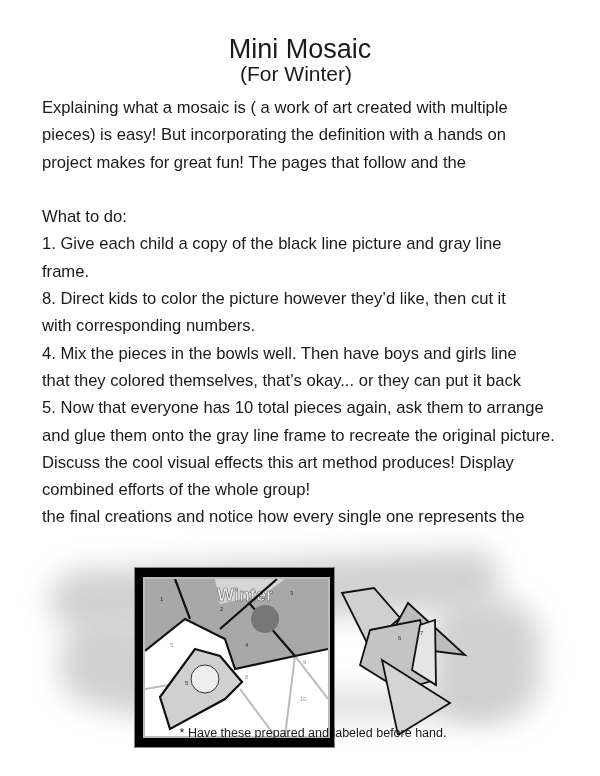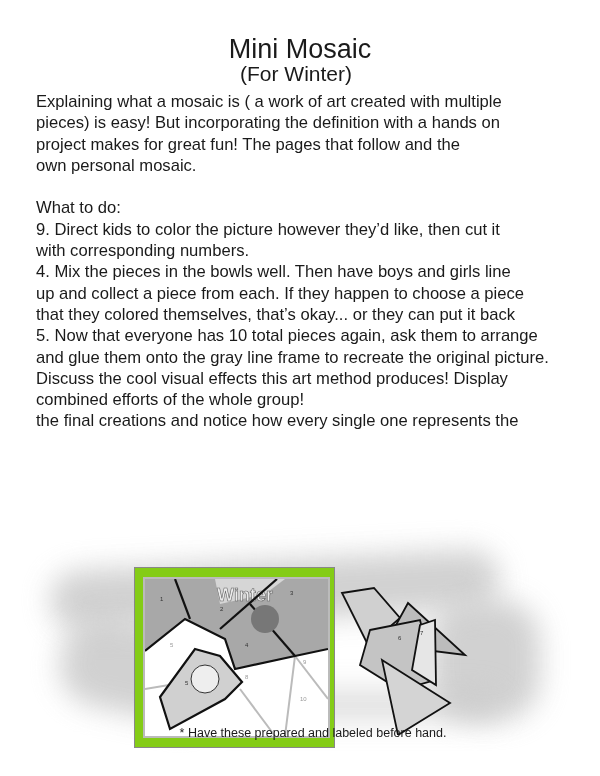--- a/index.html
+++ b/index.html
@@ -4,47 +4,47 @@
 <style>
   html, body { margin: 0; padding: 0; background: #ffffff; }
   body { width: 600px; height: 776px; position: relative; overflow: hidden;
          font-family: "Liberation Sans", sans-serif; color: #1a1a1a; }
   .title { position: absolute; top: 34px; left: 0; width: 600px; text-align: center;
            font-size: 27px; line-height: 30px; }
   .subtitle { position: absolute; top: 62px; left: 0; width: 592px; text-align: center;
               font-size: 21px; line-height: 24px; }
   .body { position: absolute; top: 91px; left: 36px; width: 560px;
           font-size: 16.6px; line-height: 21.3px; }
-  .body p { margin: 0; white-space: nowrap; }
+  .body p { margin: 6px; white-space: nowrap; }
   .gap { height: 21.3px; }
   .shadow { position: absolute; filter: blur(14px); background: #c9c9c9; border-radius: 40px; opacity: .85; }
   .frame { position: absolute; left: 134px; top: 567px; width: 199px; height: 179px;
-           background: #84cc16; border: 1px solid #888; }
+           background: #000000; border: 1px solid #888; }
   .frame-inner { position: absolute; left: 8px; top: 9px; width: 183px; height: 157px;
                  border: 2px solid #bbb; overflow: hidden; background:#fff; }
   .caption { position: absolute; top: 725px; left: 0; width: 600px; text-align: center;
              font-size: 12.5px; line-height: 16px; padding-left: 26px; box-sizing: border-box; }
 </style>
 </head>
 <body>
 
 <div class="title">Mini Mosaic</div>
 <div class="subtitle">(For Winter)</div>
 
 <div class="body">
   <p>Explaining what a mosaic is ( a work of art created with multiple</p>
   <p>pieces) is easy! But incorporating the definition with a hands on</p>
   <p>project makes for great fun! The pages that follow and the</p>
-  <p>own personal mosaic.</p>
   <div class="gap"></div>
   <p>What to do:</p>
-  <p>9. Direct kids to color the picture however they’d like, then cut it</p>
+  <p>1. Give each child  a copy of the black line  picture and gray line</p>
+  <p> frame.</p>
+  <p>8. Direct kids to color the picture however they’d like, then cut it</p>
   <p>with corresponding numbers.</p>
   <p>4. Mix the pieces in the bowls well. Then have boys and girls line</p>
-  <p>up and collect a piece from each. If they happen to choose a piece</p>
   <p>that they colored themselves, that’s okay... or they can put it back</p>
   <p>5. Now that everyone has 10 total pieces again, ask them to arrange</p>
   <p>and glue them onto the gray line frame to recreate the original picture.</p>
   <p>Discuss the cool visual effects this art method produces! Display</p>
   <p>combined efforts of the whole group!</p>
   <p>the final creations and notice how every single one represents the</p>
 </div>
 
 <div>
   <div class="shadow" style="left:50px;top:560px;width:450px;height:60px;transform:rotate(-3deg);"></div>

